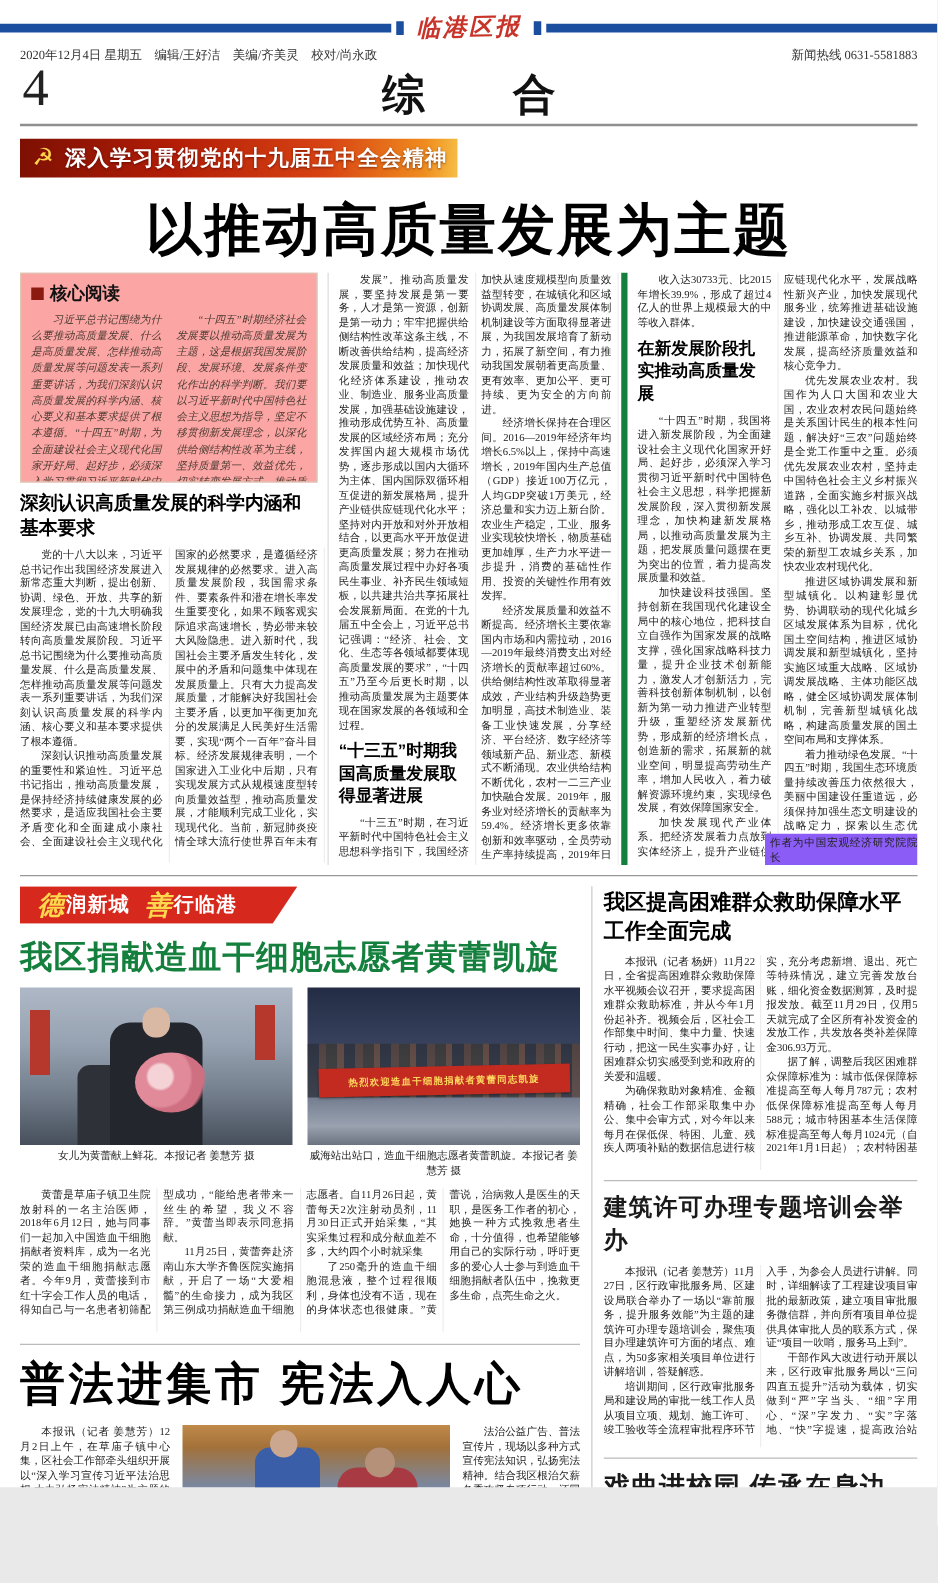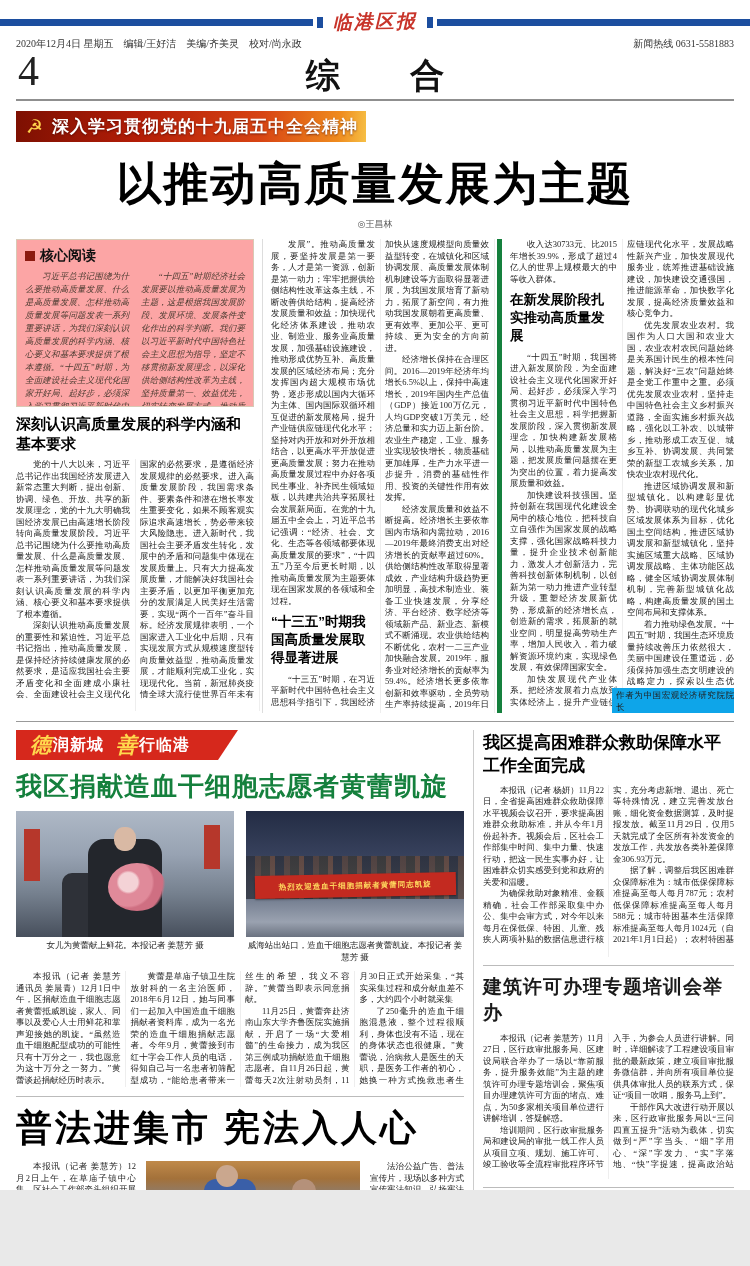--- a/index.html
+++ b/index.html
@@ -34,21 +34,21 @@
   .mc-bc{height:100%;}
   .seg{display:contents;}
   .para{margin:0;text-indent:2em;text-align:justify;font-size:8.5px;line-height:11.5px;color:#222;}
   .core-box{border:1px solid #d9c9b5;background:#fca5a5;padding:7px 8px 6px;height:168px;box-sizing:border-box;margin-bottom:7px;overflow:hidden;}
   .core-label{display:flex;align-items:center;font-weight:bold;font-size:14px;margin-bottom:5px;color:#111;}
   .core-sq{width:10px;height:10px;background:#8b1a10;margin-right:5px;}
   .core-text{column-count:2;column-gap:12px;font-style:italic;}
   .core-p{margin:0;text-indent:2em;text-align:justify;font-size:8.5px;line-height:13px;color:#4a3b30;}
   .sub-head{font-size:15px;font-weight:bold;line-height:1.3;margin:2px 0 6px;color:#000;}
   .in-col-head{font-size:13.5px;font-weight:bold;line-height:1.35;margin:6px 0;break-inside:avoid;color:#000;}
-  .author-line{position:absolute;right:0;bottom:0;width:118px;background:#0ea5e9;font-size:8.5px;line-height:11.5px;text-align:justify;padding:2px 0 0 4px;color:#222;}
+  .author-line{position:absolute;right:0;bottom:0;width:118px;background:#8b5cf6;font-size:8.5px;line-height:11.5px;text-align:justify;padding:2px 0 0 4px;color:#222;}
 
   
   .bottom{display:flex;margin:8px 16px 0;border-top:1px solid #999;padding-top:8px;height:560px;box-sizing:border-box;}
   .bottom-left{width:448px;}
   .bottom-right{flex:1;border-left:1px solid #ccc;margin-left:9px;padding-left:9px;overflow:hidden;}
 
   
   .ribbon{position:relative;width:222px;height:30px;background:#d6281c;color:#fff;display:flex;align-items:center;padding-left:12px;box-sizing:border-box;font-weight:bold;font-size:16px;clip-path:polygon(0 0,100% 0,91% 100%,0 100%);}
   .ribbon .gold{color:#ffd84d;font-style:italic;font-size:21px;font-family:"Liberation Serif",serif;margin:0 2px;}
   .ribbon .txt{letter-spacing:1px;margin-right:10px;}
@@ -117,21 +117,20 @@
     </div>
     <div class="head-rule"></div>
   </header>
 
   <section class="lead">
     <div class="lead-banner sans">
       <span class="emblem">☭</span>
       <span>深入学习贯彻党的十九届五中全会精神</span>
     </div>
     <h1 class="lead-title sans">以推动高质量发展为主题</h1>
-    <div class="lead-byline">◎王昌林</div>
 
     <div class="lead-cols">
       <div class="col-block block-a">
         <div class="core-box">
           <div class="core-label sans">
             <span class="core-sq"></span>
             <span>核心阅读</span>
           </div>
           <div class="core-text">
               <p class="core-p">习近平总书记围绕为什么要推动高质量发展、什么是高质量发展、怎样推动高质量发展等问题发表一系列重要讲话，为我们深刻认识高质量发展的科学内涵、核心要义和基本要求提供了根本遵循。“十四五”时期，为全面建设社会主义现代化国家开好局、起好步，必须深入学习贯彻习近平新时代中国特色社会主义思想，扎实推动高质量发展。党的十九届五中全会提出，</p>
@@ -189,21 +188,20 @@
           </figure>
           <figure style="margin:0">
             <div class="photo photo2">
               <div class="crowd"></div>
               <div class="photo-banner">热烈欢迎造血干细胞捐献者黄蕾同志凯旋</div>
             </div>
             <figcaption class="photo-cap">威海站出站口，造血干细胞志愿者黄蕾凯旋。本报记者 姜慧芳 摄</figcaption>
           </figure>
         </div>
         <div class="donor-body">
-            <p class="para">本报讯（记者 姜慧芳 通讯员 姜晨青）12月1日中午，区捐献造血干细胞志愿者黄蕾抵威凯旋，家人、同事以及爱心人士用鲜花和掌声迎接她的凯旋。“虽然造血干细胞配型成功的可能性只有十万分之一，我也愿意为这十万分之一努力。”黄蕾谈起捐献经历时表示。</p>
             <p class="para">黄蕾是草庙子镇卫生院放射科的一名主治医师，2018年6月12日，她与同事们一起加入中国造血干细胞捐献者资料库，成为一名光荣的造血干细胞捐献志愿者。今年9月，黄蕾接到市红十字会工作人员的电话，得知自己与一名患者初筛配型成功，“能给患者带来一丝生的希望，我义不容辞。”黄蕾当即表示同意捐献。</p>
             <p class="para">11月25日，黄蕾奔赴济南山东大学齐鲁医院实施捐献，开启了一场“大爱相髓”的生命接力，成为我区第三例成功捐献造血干细胞志愿者。自11月26日起，黄蕾每天2次注射动员剂，11月30日正式开始采集，“其实采集过程和成分献血差不多，大约四个小时就采集</p>
             <p class="para">了250毫升的造血干细胞混悬液，整个过程很顺利，身体也没有不适，现在的身体状态也很健康。”黄蕾说，治病救人是医生的天职，是医务工作者的初心，她换一种方式挽救患者生命，十分值得，也希望能够用自己的实际行动，呼吁更多的爱心人士参与到造血干细胞捐献者队伍中，挽救更多生命，点亮生命之火。</p>
           </div>
       </section>
 
       <div class="law-rule"></div>
 
       <section>
         <h2 class="law-title sans">普法进集市 宪法入人心</h2>

